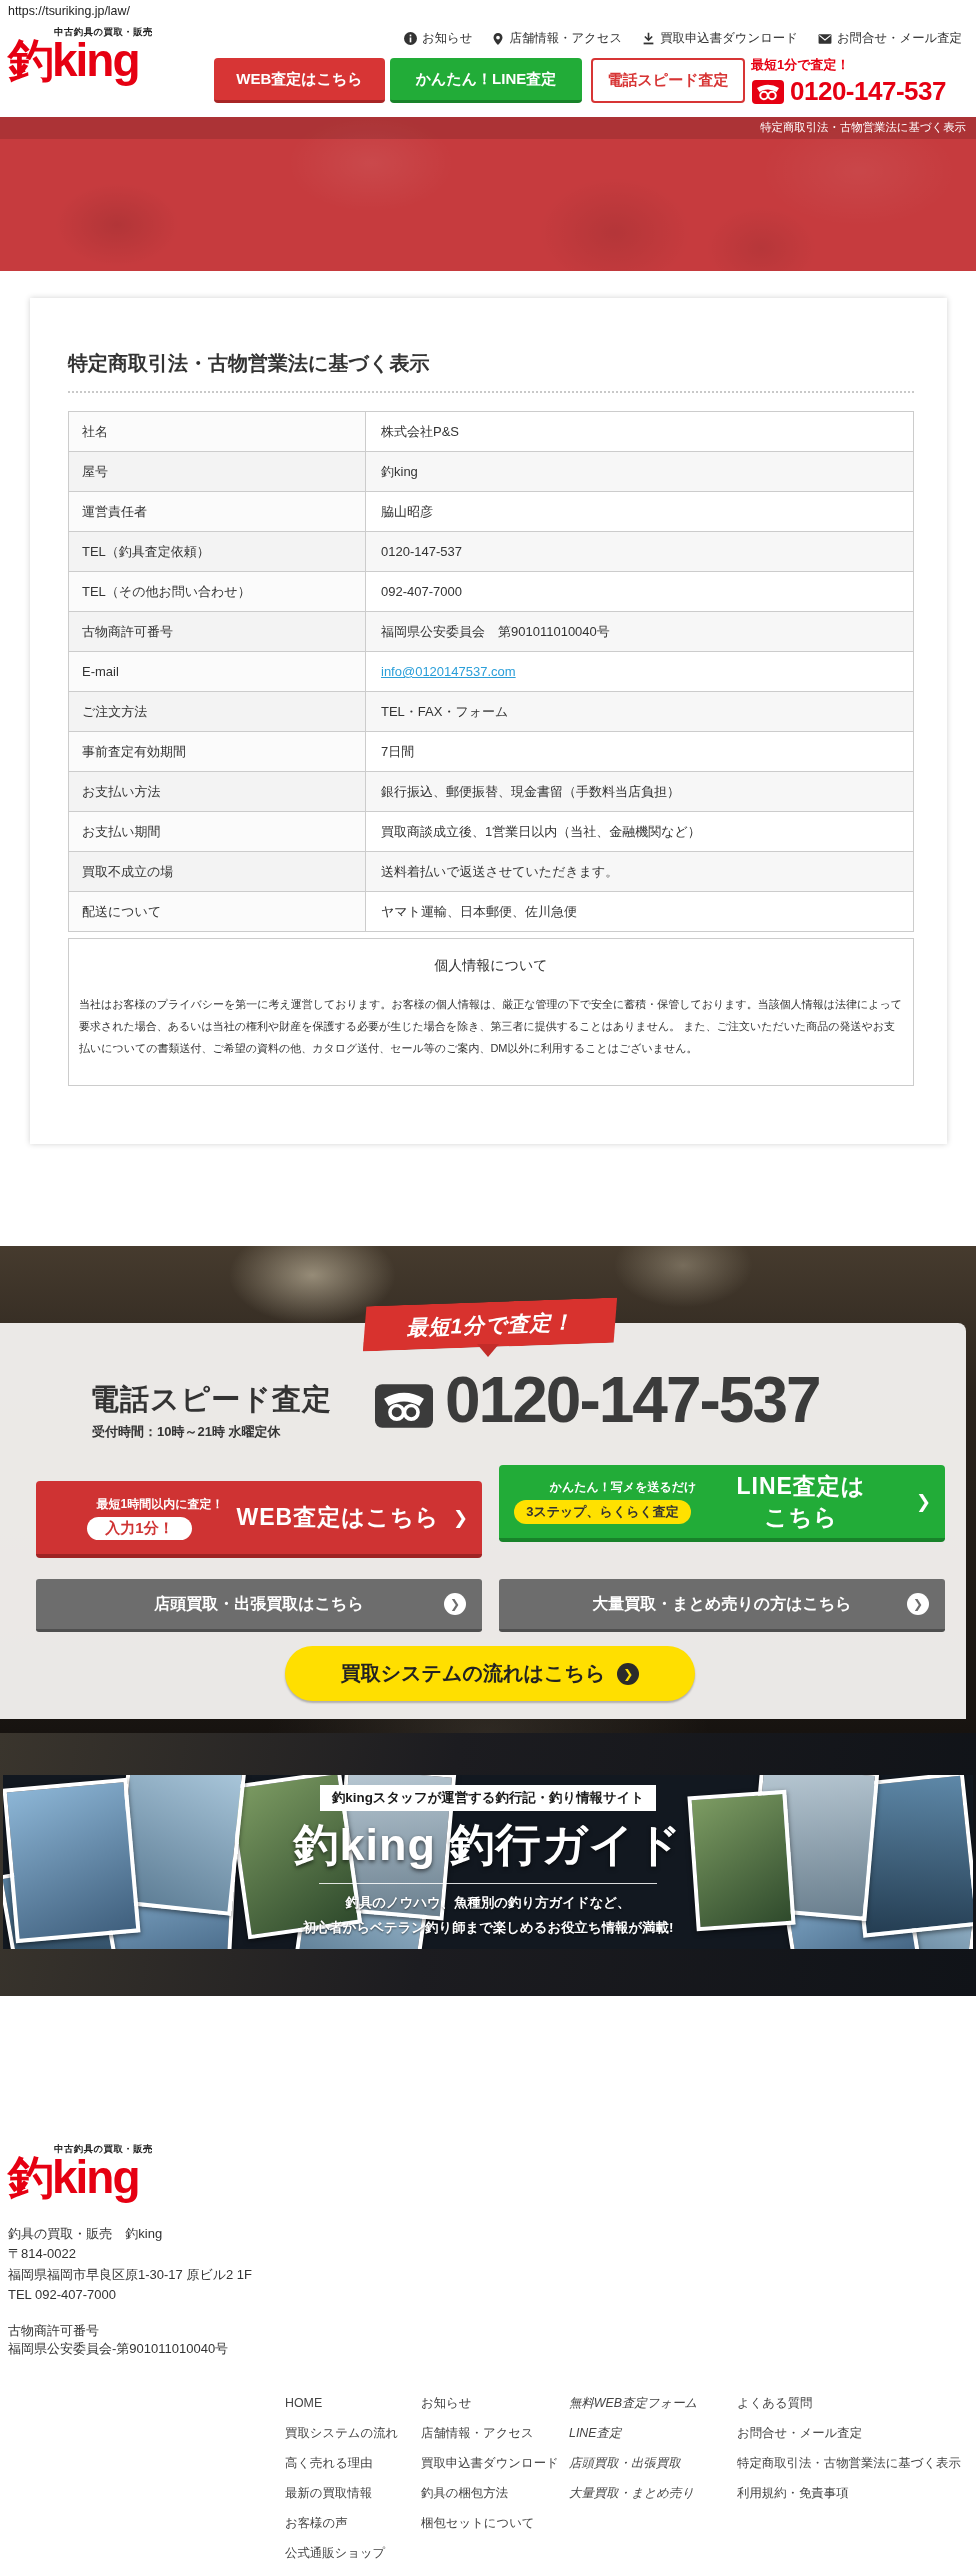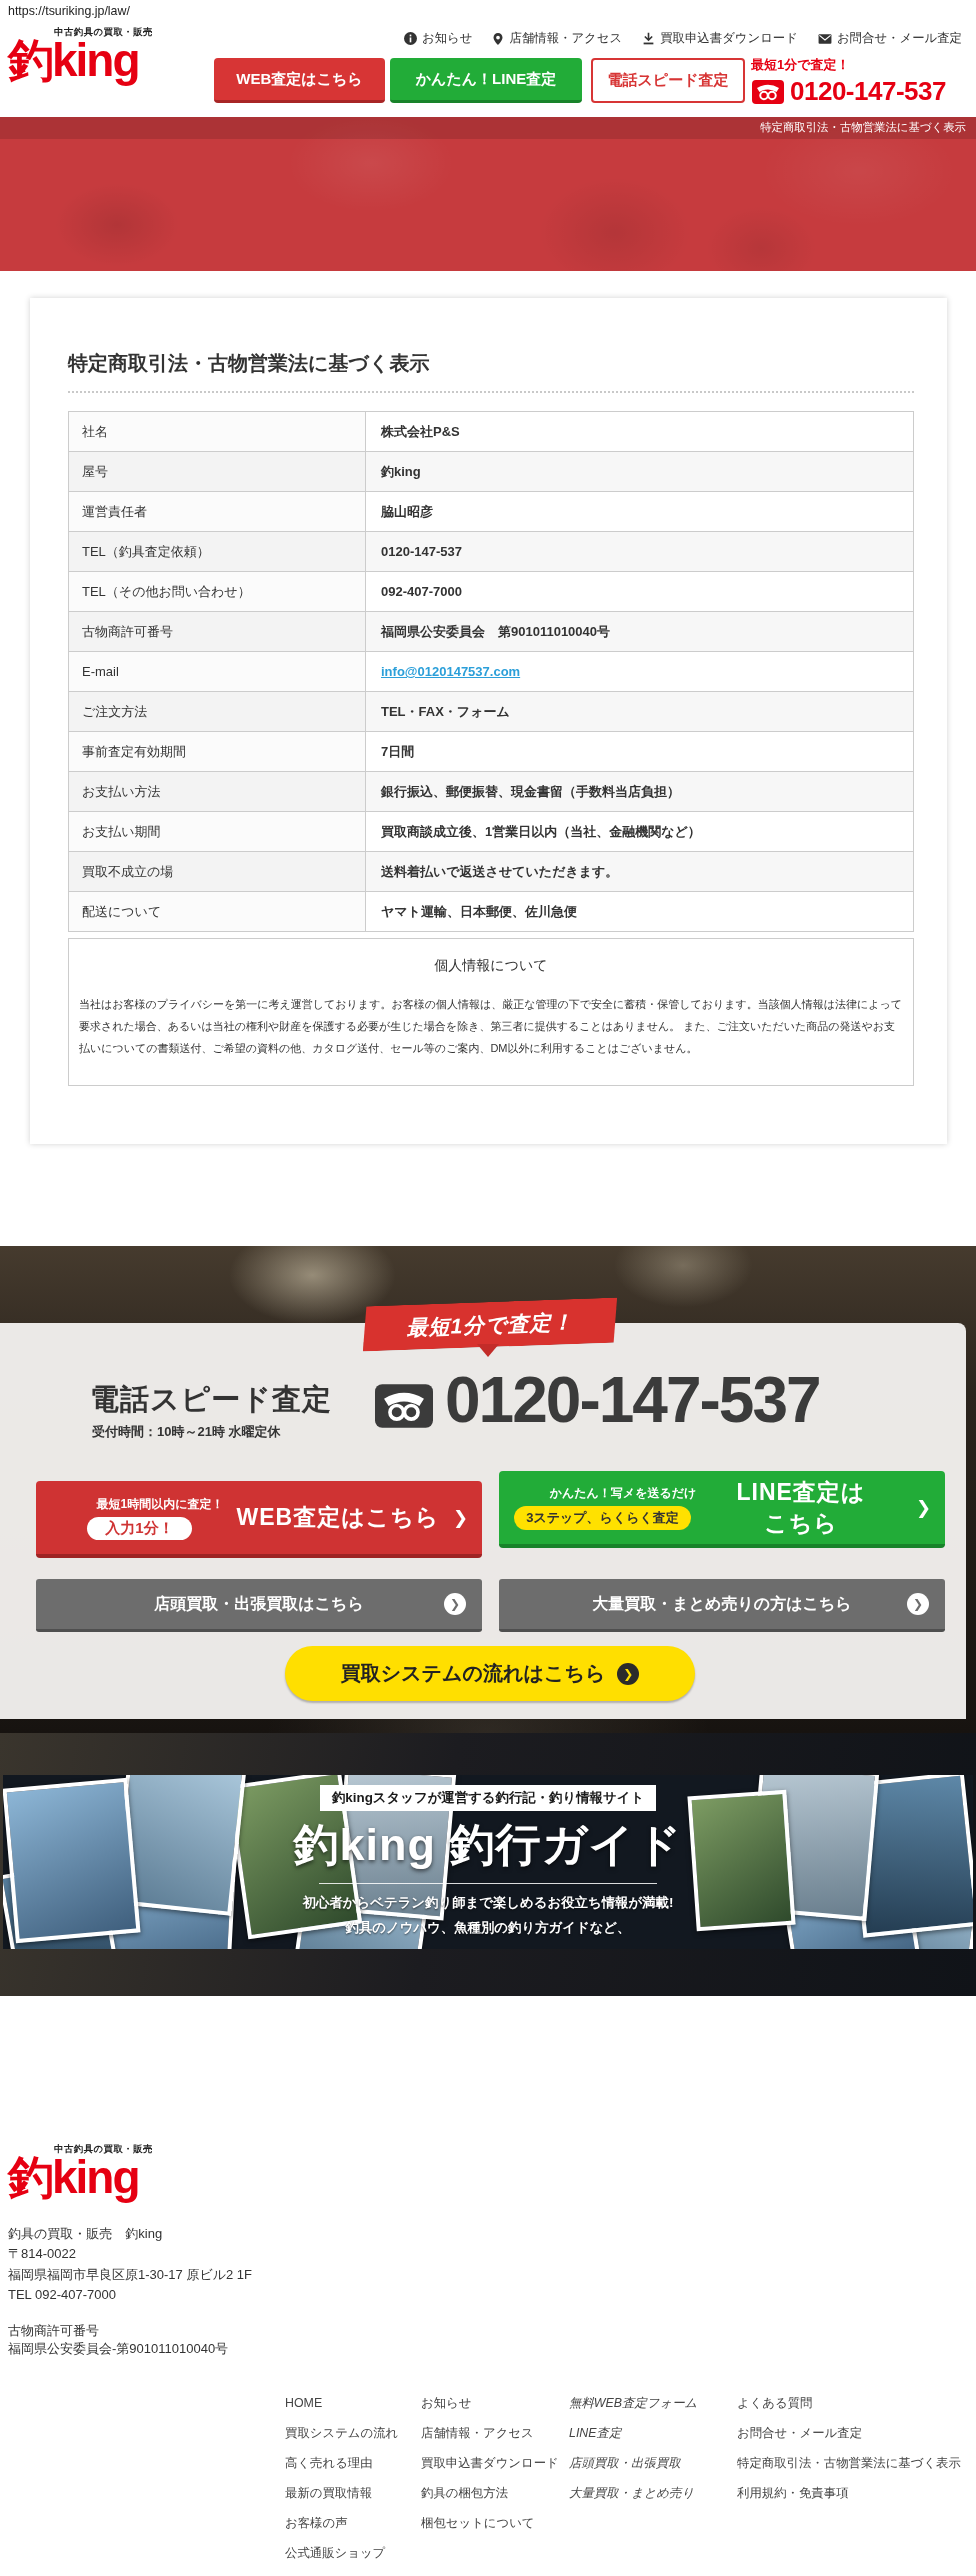--- a/index.html
+++ b/index.html
@@ -38,21 +38,21 @@
   .banner-strip{position:absolute;left:0;top:0;width:976px;height:22px;background:rgba(0,0,0,.13);}
   .banner-bc{position:absolute;right:10px;top:3px;font-size:11.4px;color:#fff;}
   
   .card{position:absolute;left:30px;top:298px;width:917px;box-sizing:border-box;
     padding:52px 33px 58px 38px;background:#fff;box-shadow:0 0 6px rgba(0,0,0,.18);}
   .card-heading{font-size:20px;font-weight:bold;color:#333;padding-bottom:14px;border-bottom:2px dotted #c9c9c9;}
   .law-table{margin-top:18px;border:1px solid #ccc;border-bottom:none;}
   .t-row{display:flex;height:39px;border-bottom:1px solid #ccc;background:#fff;}
   .t-row:nth-child(even){background:#f7f7f7;}
   .t-label{width:283px;flex:none;display:flex;align-items:center;padding-left:13px;font-size:13px;color:#333;background:rgba(0,0,0,.015);}
-  .t-value{flex:1;display:flex;align-items:center;padding-left:15px;font-size:13px;color:#333;border-left:1px solid #ccc;font-weight:bold;}
+  .t-value{flex:1;display:flex;align-items:center;padding-left:15px;font-size:13px;color:#333;border-left:1px solid #ccc;}
   .t-value a{color:#2b9fd9;text-decoration:underline;}
   .privacy-box{margin-top:6px;border:1px solid #ccc;padding:12px 10px 26px 10px;}
   .privacy-title{text-align:center;font-size:14px;color:#333;margin-top:6px;}
   .privacy-body{margin-top:18px;font-size:11px;line-height:22px;color:#333;}
   
   .cta{position:absolute;left:0;top:1246px;width:976px;height:487px;overflow:hidden;
     background:linear-gradient(180deg,#463b2e 0%,#2b241d 30%,#171310 100%);}
   .cta::before{content:'';position:absolute;inset:0;
     background:
       radial-gradient(119px 70px at 32% 6%, rgba(255,244,214,.45), transparent 70%),
@@ -63,21 +63,21 @@
     transform:rotate(-2deg);display:flex;align-items:center;justify-content:center;
     clip-path:polygon(2% 0,100% 0,98% 100%,0 100%);
     color:#fff;font-weight:bold;font-style:italic;font-size:21px;letter-spacing:1px;box-shadow:0 2px 3px rgba(0,0,0,.3);}
   .ribbon-point{position:absolute;left:477px;top:98px;width:0;height:0;border:11px solid transparent;border-top:13px solid #c32c29;}
   .cta-tel-title{position:absolute;left:90px;top:134px;font-size:29px;font-weight:bold;color:#333;letter-spacing:1px;}
   .cta-hours{position:absolute;left:92px;top:177px;font-size:13px;font-weight:bold;color:#333;}
   .cta-freedial{position:absolute;left:375px;top:138px;}
   .cta-number{position:absolute;left:445px;top:117px;font-size:64px;font-weight:bold;color:#3b3b3b;letter-spacing:-2px;}
   .big-btn{position:absolute;width:446px;height:77px;border-radius:4px;display:flex;align-items:center;cursor:pointer;box-sizing:border-box;}
   .btn-cta-web{left:36px;top:235px;background:#cf3333;border-bottom:4px solid #9e2424;}
-  .btn-cta-line{left:499px;top:225px;background:#22ac38;border-bottom:4px solid #18832a;gap:40px;}
+  .btn-cta-line{left:499px;top:219px;background:#22ac38;border-bottom:4px solid #18832a;gap:40px;}
   .bb-left{width:167px;flex:none;margin-left:20px;display:flex;flex-direction:column;align-items:center;gap:4px;}
   .bb-catch{font-size:12px;font-weight:bold;color:#fff;white-space:nowrap;margin-left:41px;}
   .bb-pill{background:#fff;color:#cf3333;font-weight:bold;font-size:15px;border-radius:14px;padding:2px 18px;white-space:nowrap;}
   .bb-pill-y{background:#ffe100;color:#333;font-weight:bold;font-size:13px;border-radius:13px;padding:3px 12px;white-space:nowrap;text-align:right;}
   .bb-label{flex:1;text-align:center;color:#fff;font-size:23px;font-weight:bold;letter-spacing:1px;}
   .bb-arrow{color:#fff;font-size:18px;font-weight:bold;margin-right:14px;}
   .gray-btn{position:absolute;width:446px;height:53px;top:333px;background:#6d6d6d;border-radius:3px;border-bottom:3px solid #4f4f4f;
     display:flex;align-items:center;justify-content:center;color:#fff;font-size:16px;font-weight:bold;cursor:pointer;box-sizing:border-box;}
   .gb-left{left:36px;} .gb-right{left:499px;}
   .circle-arrow{position:absolute;right:16px;top:50%;transform:translateY(-50%);width:22px;height:22px;border-radius:50%;background:#fff;color:#6d6d6d;display:flex;align-items:center;justify-content:center;font-size:12px;font-weight:bold;}
@@ -300,22 +300,22 @@
       <div class="photo" style="left: 95px; top: 81px; width: 127px; height: 117px; transform: rotate(3deg); background: linear-gradient(160deg, rgb(141, 182, 214), rgb(63, 95, 125));"></div>
       <div class="photo" style="left: 4px; top: 91px; width: 95px; height: 105px; transform: rotate(-10deg); background: linear-gradient(190deg, rgb(94, 136, 168), rgb(36, 61, 82));"></div>
       <div class="photo" style="left: 336px; top: -6px; width: 103px; height: 139px; transform: rotate(5deg); background: linear-gradient(170deg, rgb(185, 201, 212), rgb(106, 127, 142));"></div>
       <div class="photo" style="left: 234px; top: 2px; width: 107px; height: 147px; transform: rotate(-8deg); background: linear-gradient(150deg, rgb(125, 156, 99), rgb(47, 74, 44));"></div>
       <div class="photo" style="left: 117px; top: -12px; width: 111px; height: 139px; transform: rotate(6deg); background: linear-gradient(200deg, rgb(169, 198, 218), rgb(91, 123, 147));"></div>
       <div class="photo" style="left: 6px; top: 8px; width: 117px; height: 147px; transform: rotate(-5deg); background: linear-gradient(160deg, rgb(141, 182, 214), rgb(63, 95, 125));"></div>
     <div class="guide-center">
       <span class="guide-label">釣kingスタッフが運営する釣行記・釣り情報サイト</span>
       <div class="guide-title">釣king 釣行ガイド</div>
       <div class="guide-divider"></div>
+      <div class="guide-sub">釣具のノウハウ、魚種別の釣り方ガイドなど、</div>
       <div class="guide-sub">初心者からベテラン釣り師まで楽しめるお役立ち情報が満載!</div>
-      <div class="guide-sub">釣具のノウハウ、魚種別の釣り方ガイドなど、</div>
     </div>
   </a>
 </section>
 
 <footer>
   <a class="f-logo">
     <div class="logo-tag">中古釣具の買取・販売</div>
     <div class="logo-brand">釣king</div>
   </a>
   <div class="f-lines" id="f-lines">

